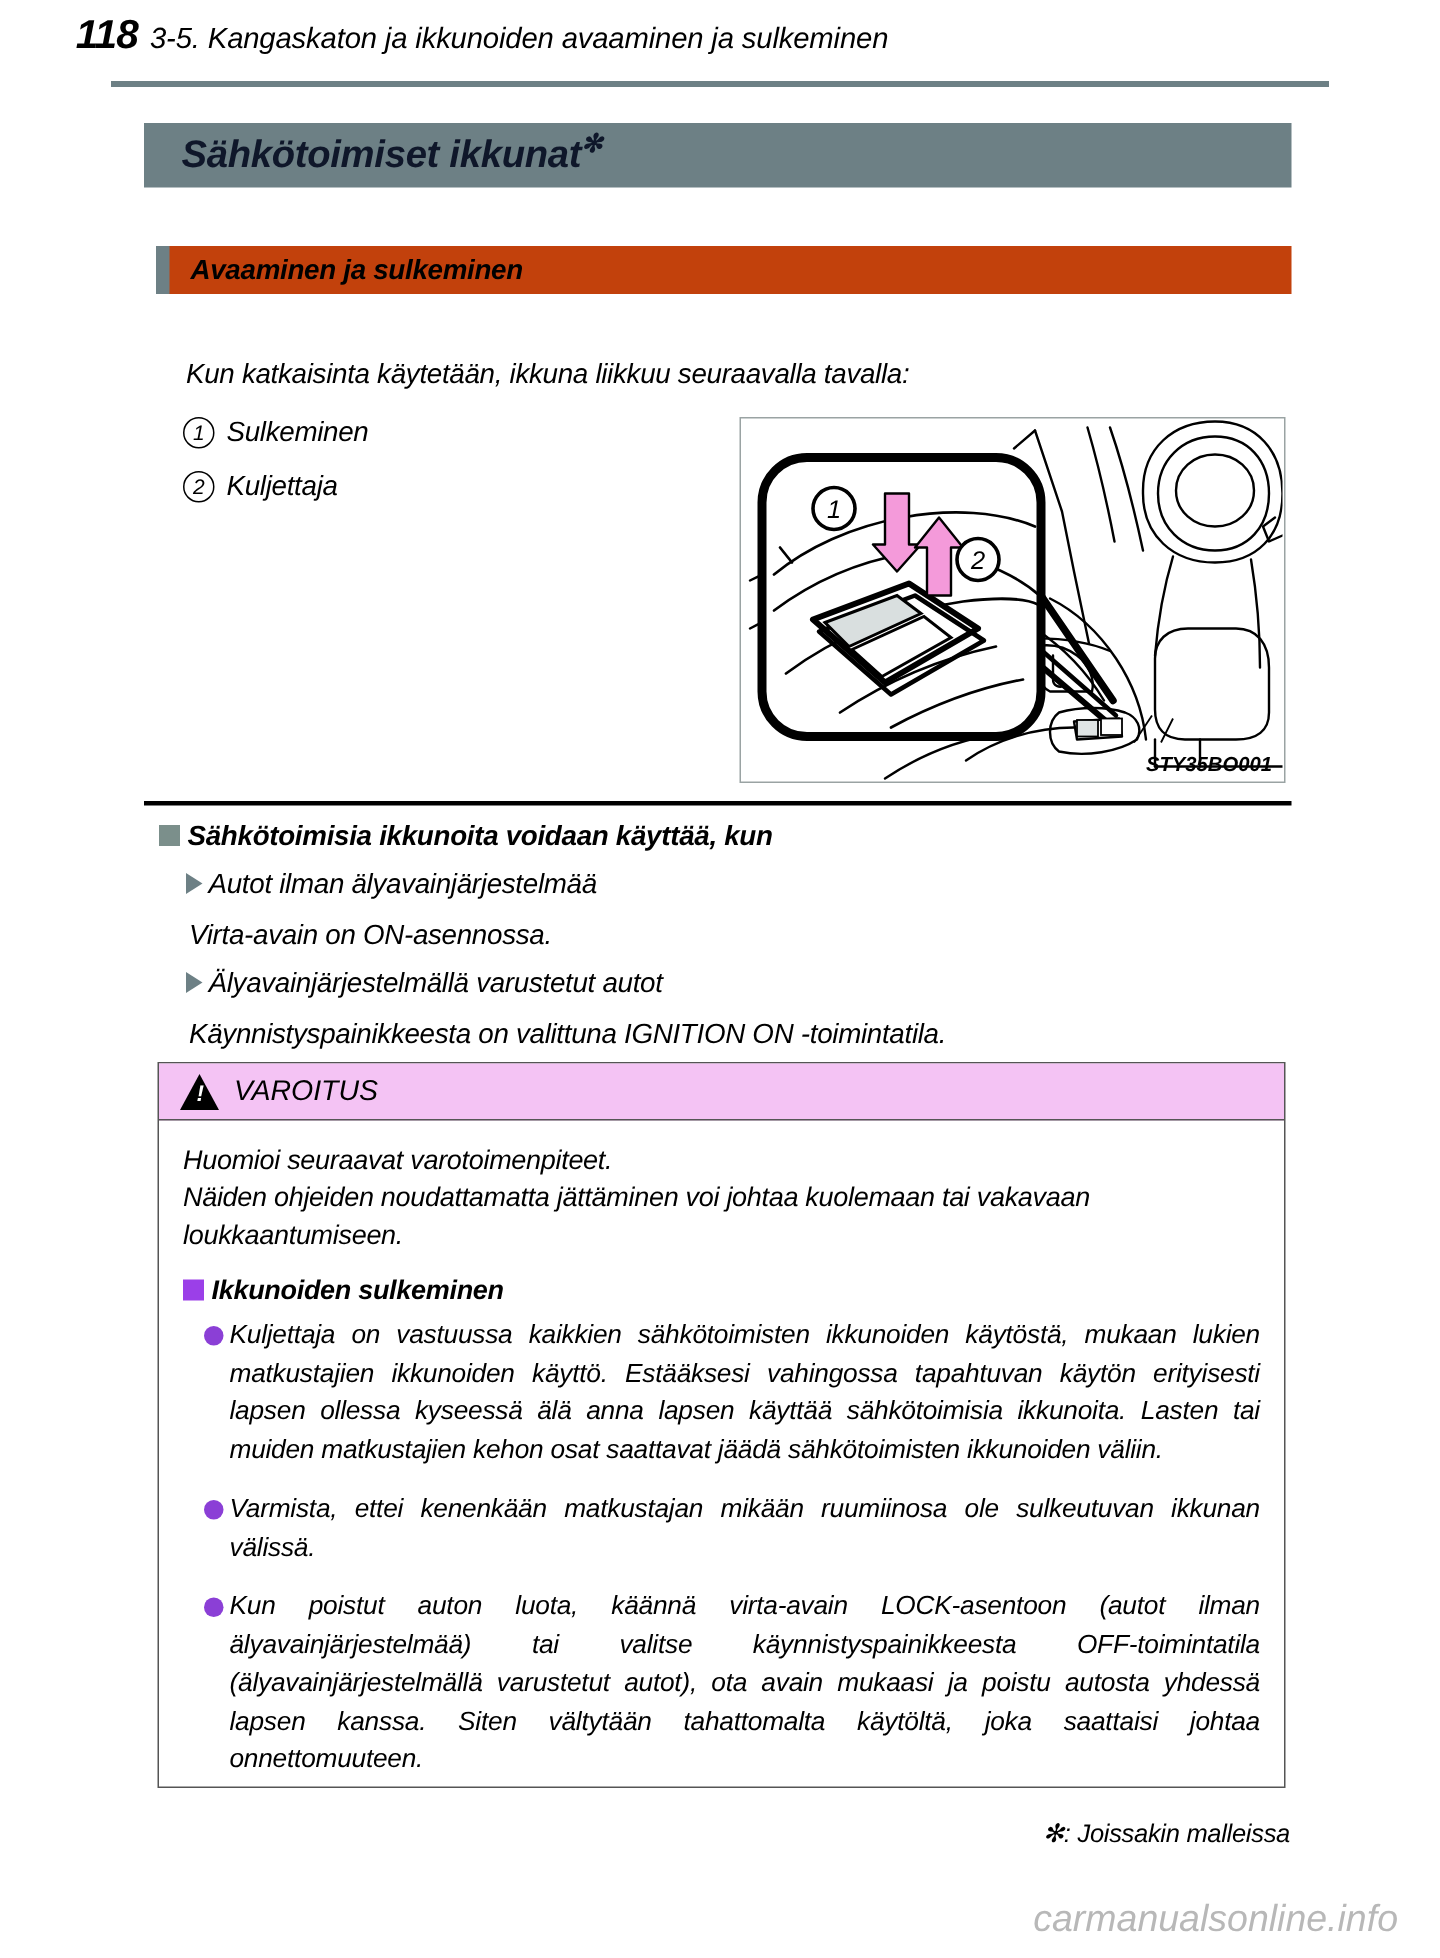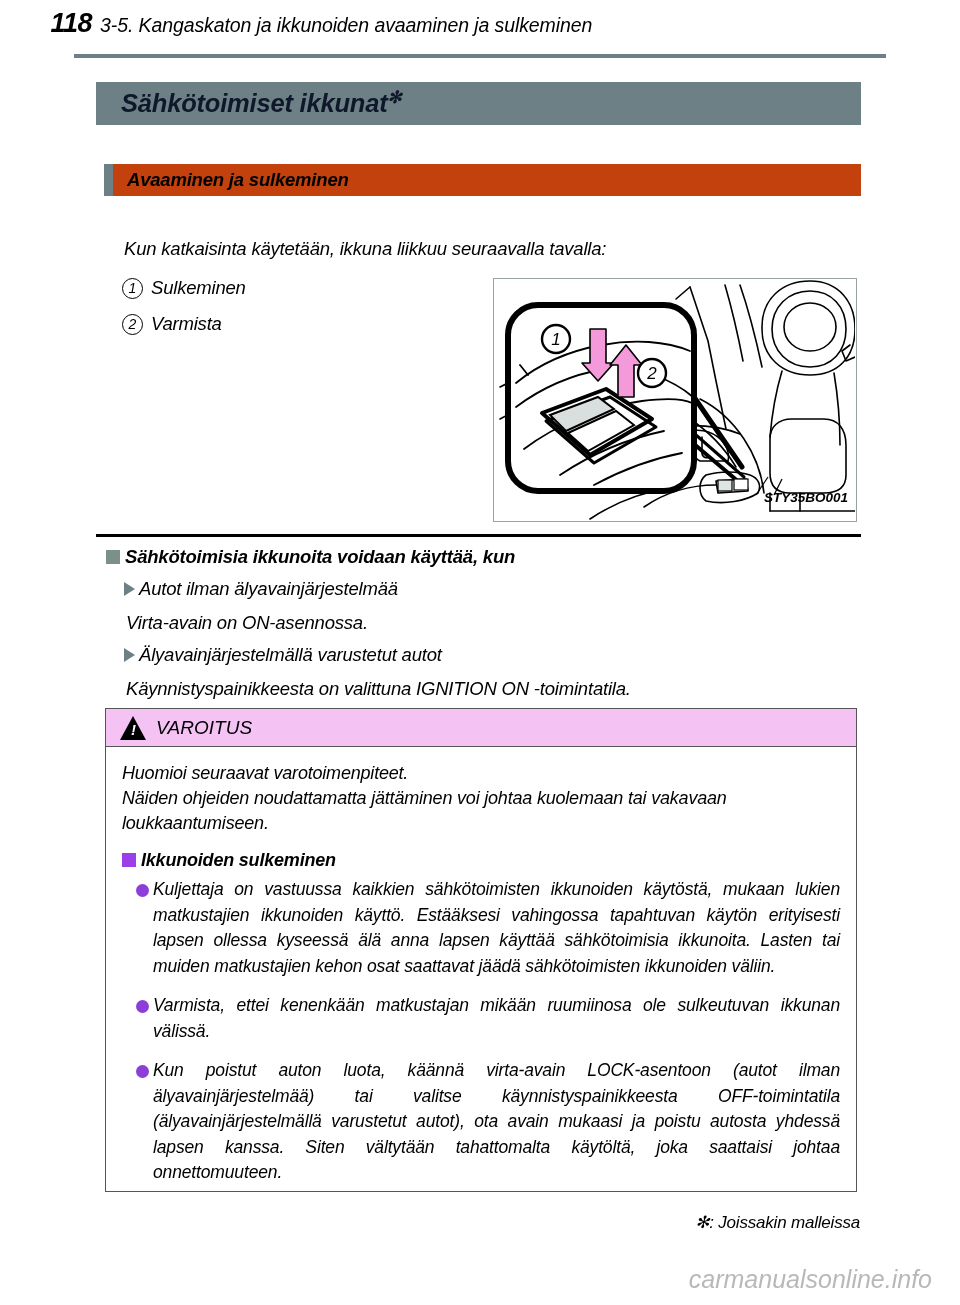--- a/index.html
+++ b/index.html
@@ -62,21 +62,21 @@
     margin-right: 8px; font-family: "Liberation Sans", sans-serif;
   }
   .numrow .lbl { font-size: 18.5px; letter-spacing: -0.2px; }
 
   
   .figure {
     position: absolute; left: 493px; top: 278px; width: 364px; height: 244px;
     border: 1.5px solid #9aa3a3; background: #fff;
   }
   .figcode {
-    position: absolute; right: 8px; bottom: 16px;
+    position: absolute; right: 8px; bottom: 4px;
     font-size: 13.5px; font-weight: bold; letter-spacing: 0px;
   }
 
   
   .rule {
     position: absolute; left: 96px; top: 534px; width: 765px; height: 2.5px;
     background: #000;
   }
 
   
@@ -173,21 +173,21 @@
 
   <div class="p p2">Kun katkaisinta käytetään, ikkuna liikkuu seuraavalla tavalla:</div>
 
   <div class="numlist">
     <div class="numrow">
       <div class="circ">1</div>
       <div class="lbl">Sulkeminen</div>
     </div>
     <div class="numrow">
       <div class="circ">2</div>
-      <div class="lbl">Varmista</div>
+      <div class="lbl">Kuljettaja</div>
     </div>
   </div>
 
   <div class="figure">
     <svg width="361" height="241" viewBox="0 0 361 241">
       <g fill="none" stroke="#000" stroke-width="1.6" stroke-linecap="round" stroke-linejoin="round">
 
         <path d="M6 108 C30 96 60 86 92 80 C130 73 165 72 196 78"></path>
         <path d="M6 140 C36 124 72 112 110 106"></path>
         <path d="M20 200 C60 176 110 158 160 150 C196 144 224 146 246 155"></path>

